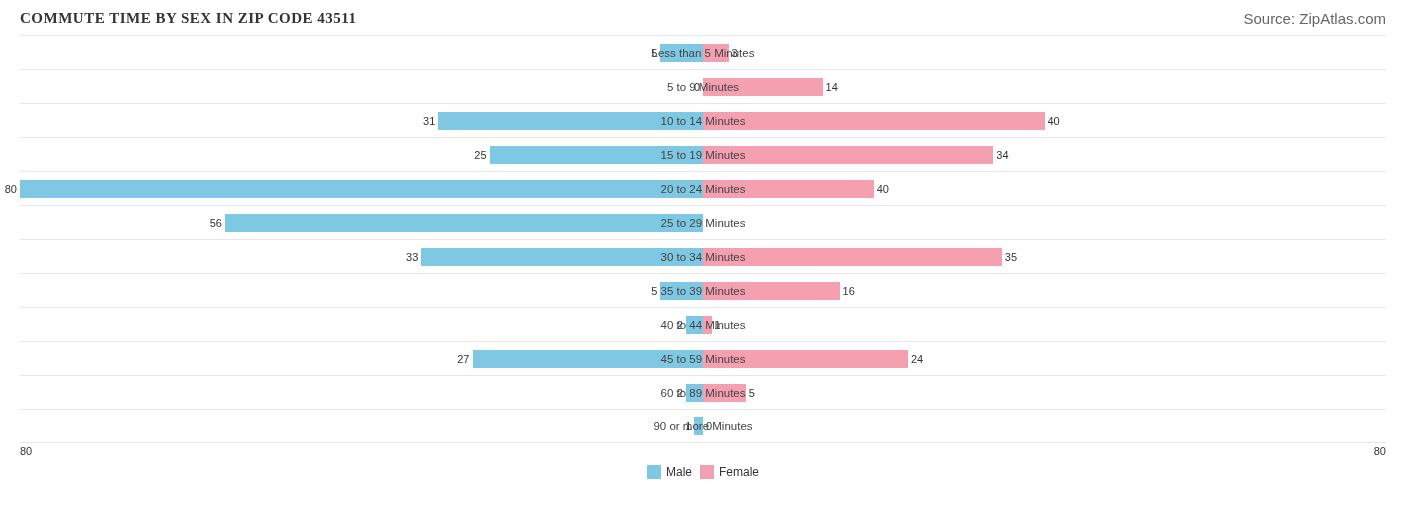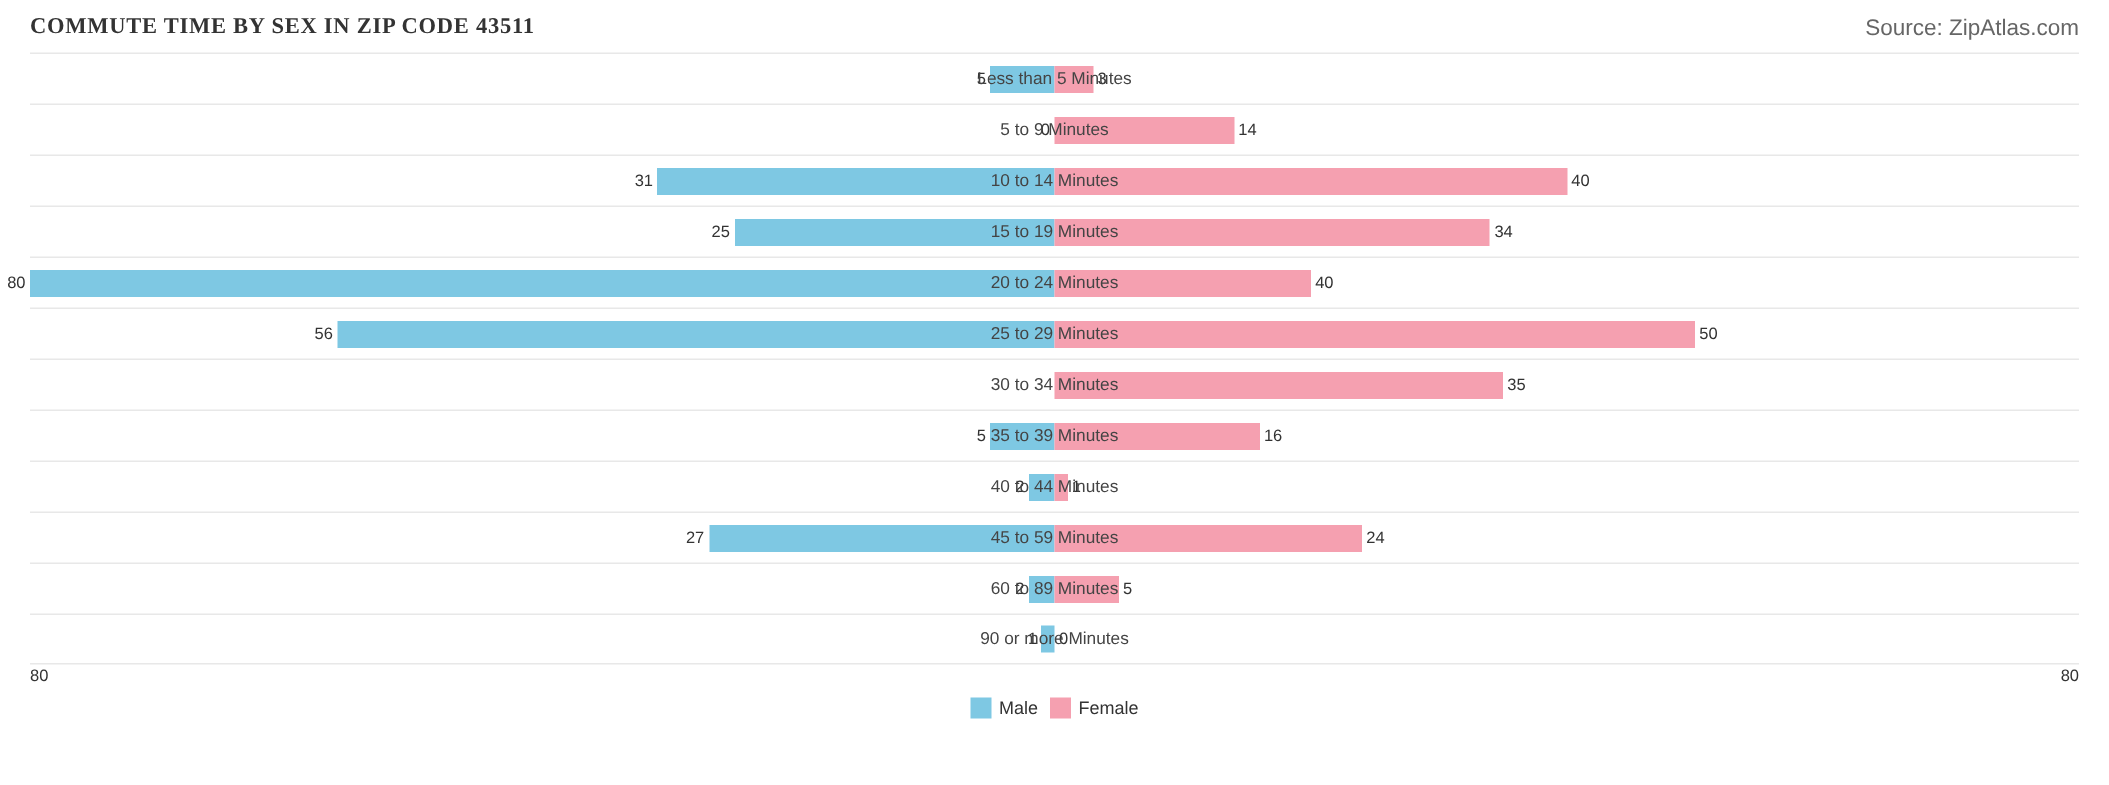--- a/index.html
+++ b/index.html
@@ -267,32 +267,32 @@
     </div>
     <div class="row">
       <div class="row-inner">
         <div class="male-side">
           <div class="male-bar-wrap">
             <div class="male-bar" style="width: 70%; text-decoration: underline;">
               <span class="male-value">56</span>
             </div>
           </div>
         </div>
-        <div class="female-side">
-          <div class="female-bar-wrap">
-            <div class="female-bar" style="width: 62.5%;">
-              <span class="female-value">50</span>
-            </div>
-          </div>
-        </div>
         <div class="center-label">25 to 29 Minutes</div>
       </div>
     </div>
     <div class="row">
       <div class="row-inner">
+        <div class="male-side">
+          <div class="male-bar-wrap">
+            <div class="male-bar" style="width: 41.25%;">
+              <span class="male-value">33</span>
+            </div>
+          </div>
+        </div>
         <div class="female-side">
           <div class="female-bar-wrap">
             <div class="female-bar" style="width: 43.75%;">
               <span class="female-value">35</span>
             </div>
           </div>
         </div>
         <div class="center-label">30 to 34 Minutes</div>
       </div>
     </div>

